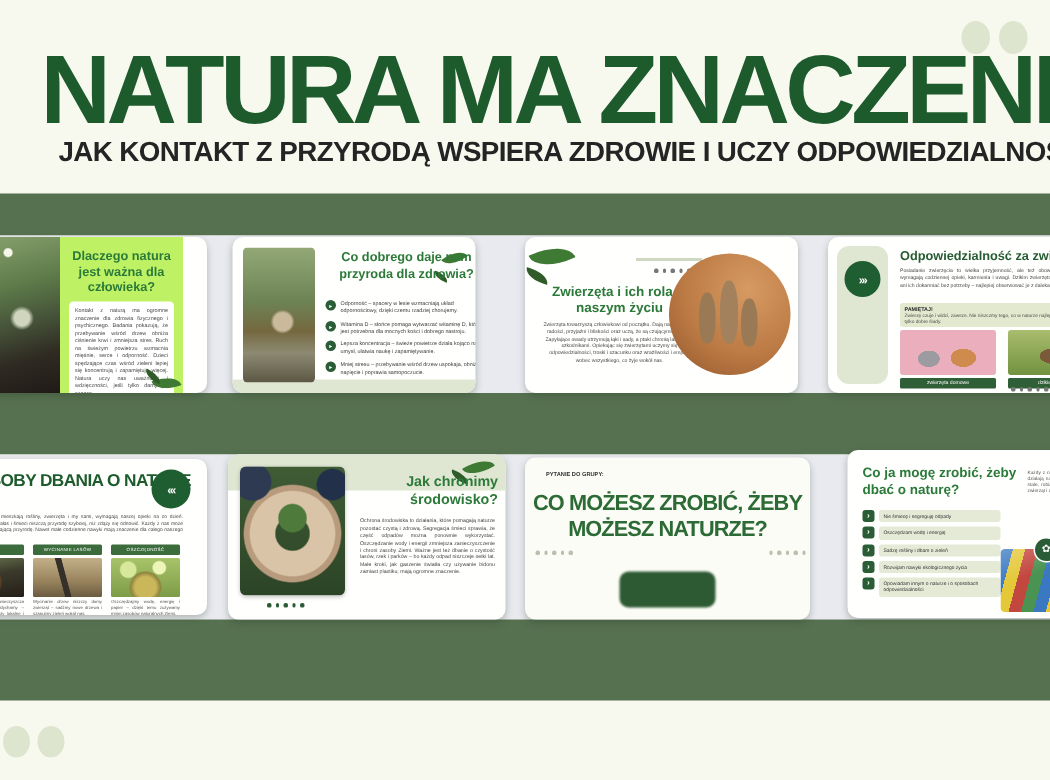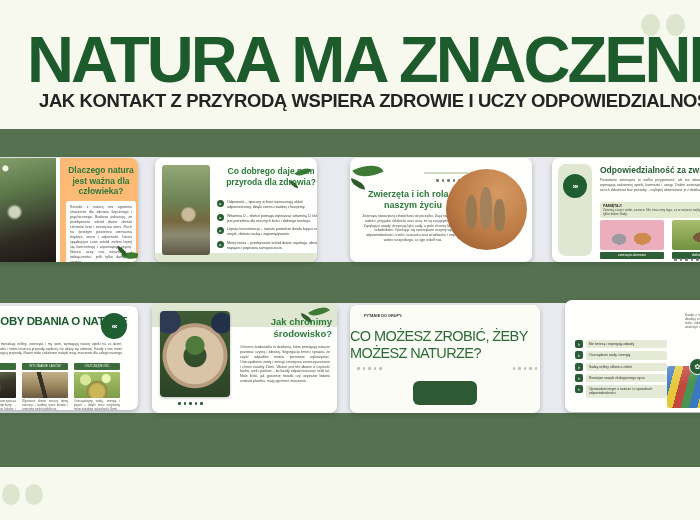--- a/index.html
+++ b/index.html
@@ -40,21 +40,21 @@
       font-weight:700;display:flex;align-items:center;justify-content:center;letter-spacing:-1px;}
 
   
   #card1{left:-36px;top:158px;width:174px;height:104px;}
   #c1-photo{position:absolute;left:0;top:0;width:92px;height:104px;background:
      radial-gradient(circle at 20% 18%,#fdfdf5 0 3px,transparent 4px),
      radial-gradient(circle at 45% 10%,#f6f7ea 0 2.5px,transparent 3.5px),
      radial-gradient(circle at 32% 32%,#eef2e0 0 2px,transparent 3px),
      radial-gradient(circle at 55% 52%,#cfd6bd 0 5px,transparent 8px),
      linear-gradient(165deg,#8fa773 0%,#5d7a49 35%,#46543a 55%,#2f2a22 75%,#1d1814 100%);}
-  #c1-panel{position:absolute;left:96px;top:0;width:82px;height:104px;background:#fdba74;}
+  #c1-panel{position:absolute;left:76px;top:0;width:82px;height:104px;background:#bef264;}
   #c1-title{margin:7px 5px 0;font-size:8.5px;text-align:center;line-height:1.25;}
   #c1-box{margin:4px 6px 0;background:#fff;border-radius:3px;padding:4px;
       font-size:3.6px;text-align:justify;}
 
   
   #card2{left:155px;top:158px;width:162px;height:104px;}
   #c2-sage{position:absolute;left:0;bottom:0;width:100%;height:9px;background:#dfe7d3;}
   #c2-photo{position:absolute;left:7px;top:7px;width:48px;height:90px;border-radius:3px;background:
      radial-gradient(circle at 55% 55%,#cab99b 0 6px,transparent 8px),
      linear-gradient(180deg,#93a876 0%,#6d8354 40%,#75683f 62%,#8d8a73 78%,#5c5744 100%);}
@@ -131,22 +131,22 @@
      radial-gradient(circle at 50% 52%,transparent 0 11px,#d9c4a8 12px 28px,#b89a7c 29px 32px,transparent 33px),
      linear-gradient(#3f5c35,#2c4426);}
   #c6-dots{left:26px;top:99px;}
   #c6-title{position:absolute;left:84px;top:13px;width:96px;font-size:9.5px;
       text-align:right;line-height:1.3;}
   #c6-body{position:absolute;left:88px;top:42px;width:90px;font-size:3.5px;text-align:justify;}
 
   
   #card7{left:350px;top:305px;width:190px;height:108px;background:#fcfcf6;}
   #c7-label{position:absolute;left:14px;top:9px;font-size:3.8px;font-weight:700;color:#333;}
-  #c7-title{position:absolute;left:0;top:23px;width:100%;text-align:left;
-      font-size:14.5px;font-weight:400;color:#2c6b35;letter-spacing:-0.6px;line-height:1.2;}
+  #c7-title{position:absolute;left:0;top:23px;width:100%;text-align:center;
+      font-size:14.5px;font-weight:700;color:#2c6b35;letter-spacing:-0.6px;line-height:1.2;}
   #c7-rect{position:absolute;left:63px;top:76px;width:64px;height:24px;background:#2d5a33;
       border-radius:6px;filter:blur(.7px);}
   #c7-dotsL{left:7px;top:62px;} #c7-dotsR{right:3px;top:62px;}
 
   
   #card8{left:565px;top:300px;width:196px;height:112px;}
   #c8-title{position:absolute;left:10px;top:10px;width:106px;font-size:9px;line-height:1.25;}
   #c8-intro{position:absolute;left:120px;top:13px;width:72px;font-size:3.2px;
       color:#555;text-align:justify;}
   #c8-list{position:absolute;left:10px;top:40px;width:92px;}
@@ -310,20 +310,21 @@
       <span></span>
         <span></span>
         <span></span>
         <span></span>
         <span></span>
     </div>
     <div id="c7-rect"></div>
   </div>
 
   <div class="card" id="card8">
+    <div id="c8-title" class="sl-title">Co ja mogę zrobić, żeby dbać o naturę?</div>
     <div id="c8-intro">Każdy z nas codziennie podejmuje decyzje, które działają na przyrodę. Drobne nawyki, powtarzane stale, robią ogromną różnicę dla środowiska, dla zwierząt i dla ludzi wokół nas.</div>
     <div id="c8-list">
       <div class="c8-row">
         <span class="c8-sq">›</span>
         <span class="c8-pill">Nie śmiecę i segreguję odpady</span>
       </div>
       <div class="c8-row">
         <span class="c8-sq">›</span>
         <span class="c8-pill">Oszczędzam wodę i energię</span>
       </div>

